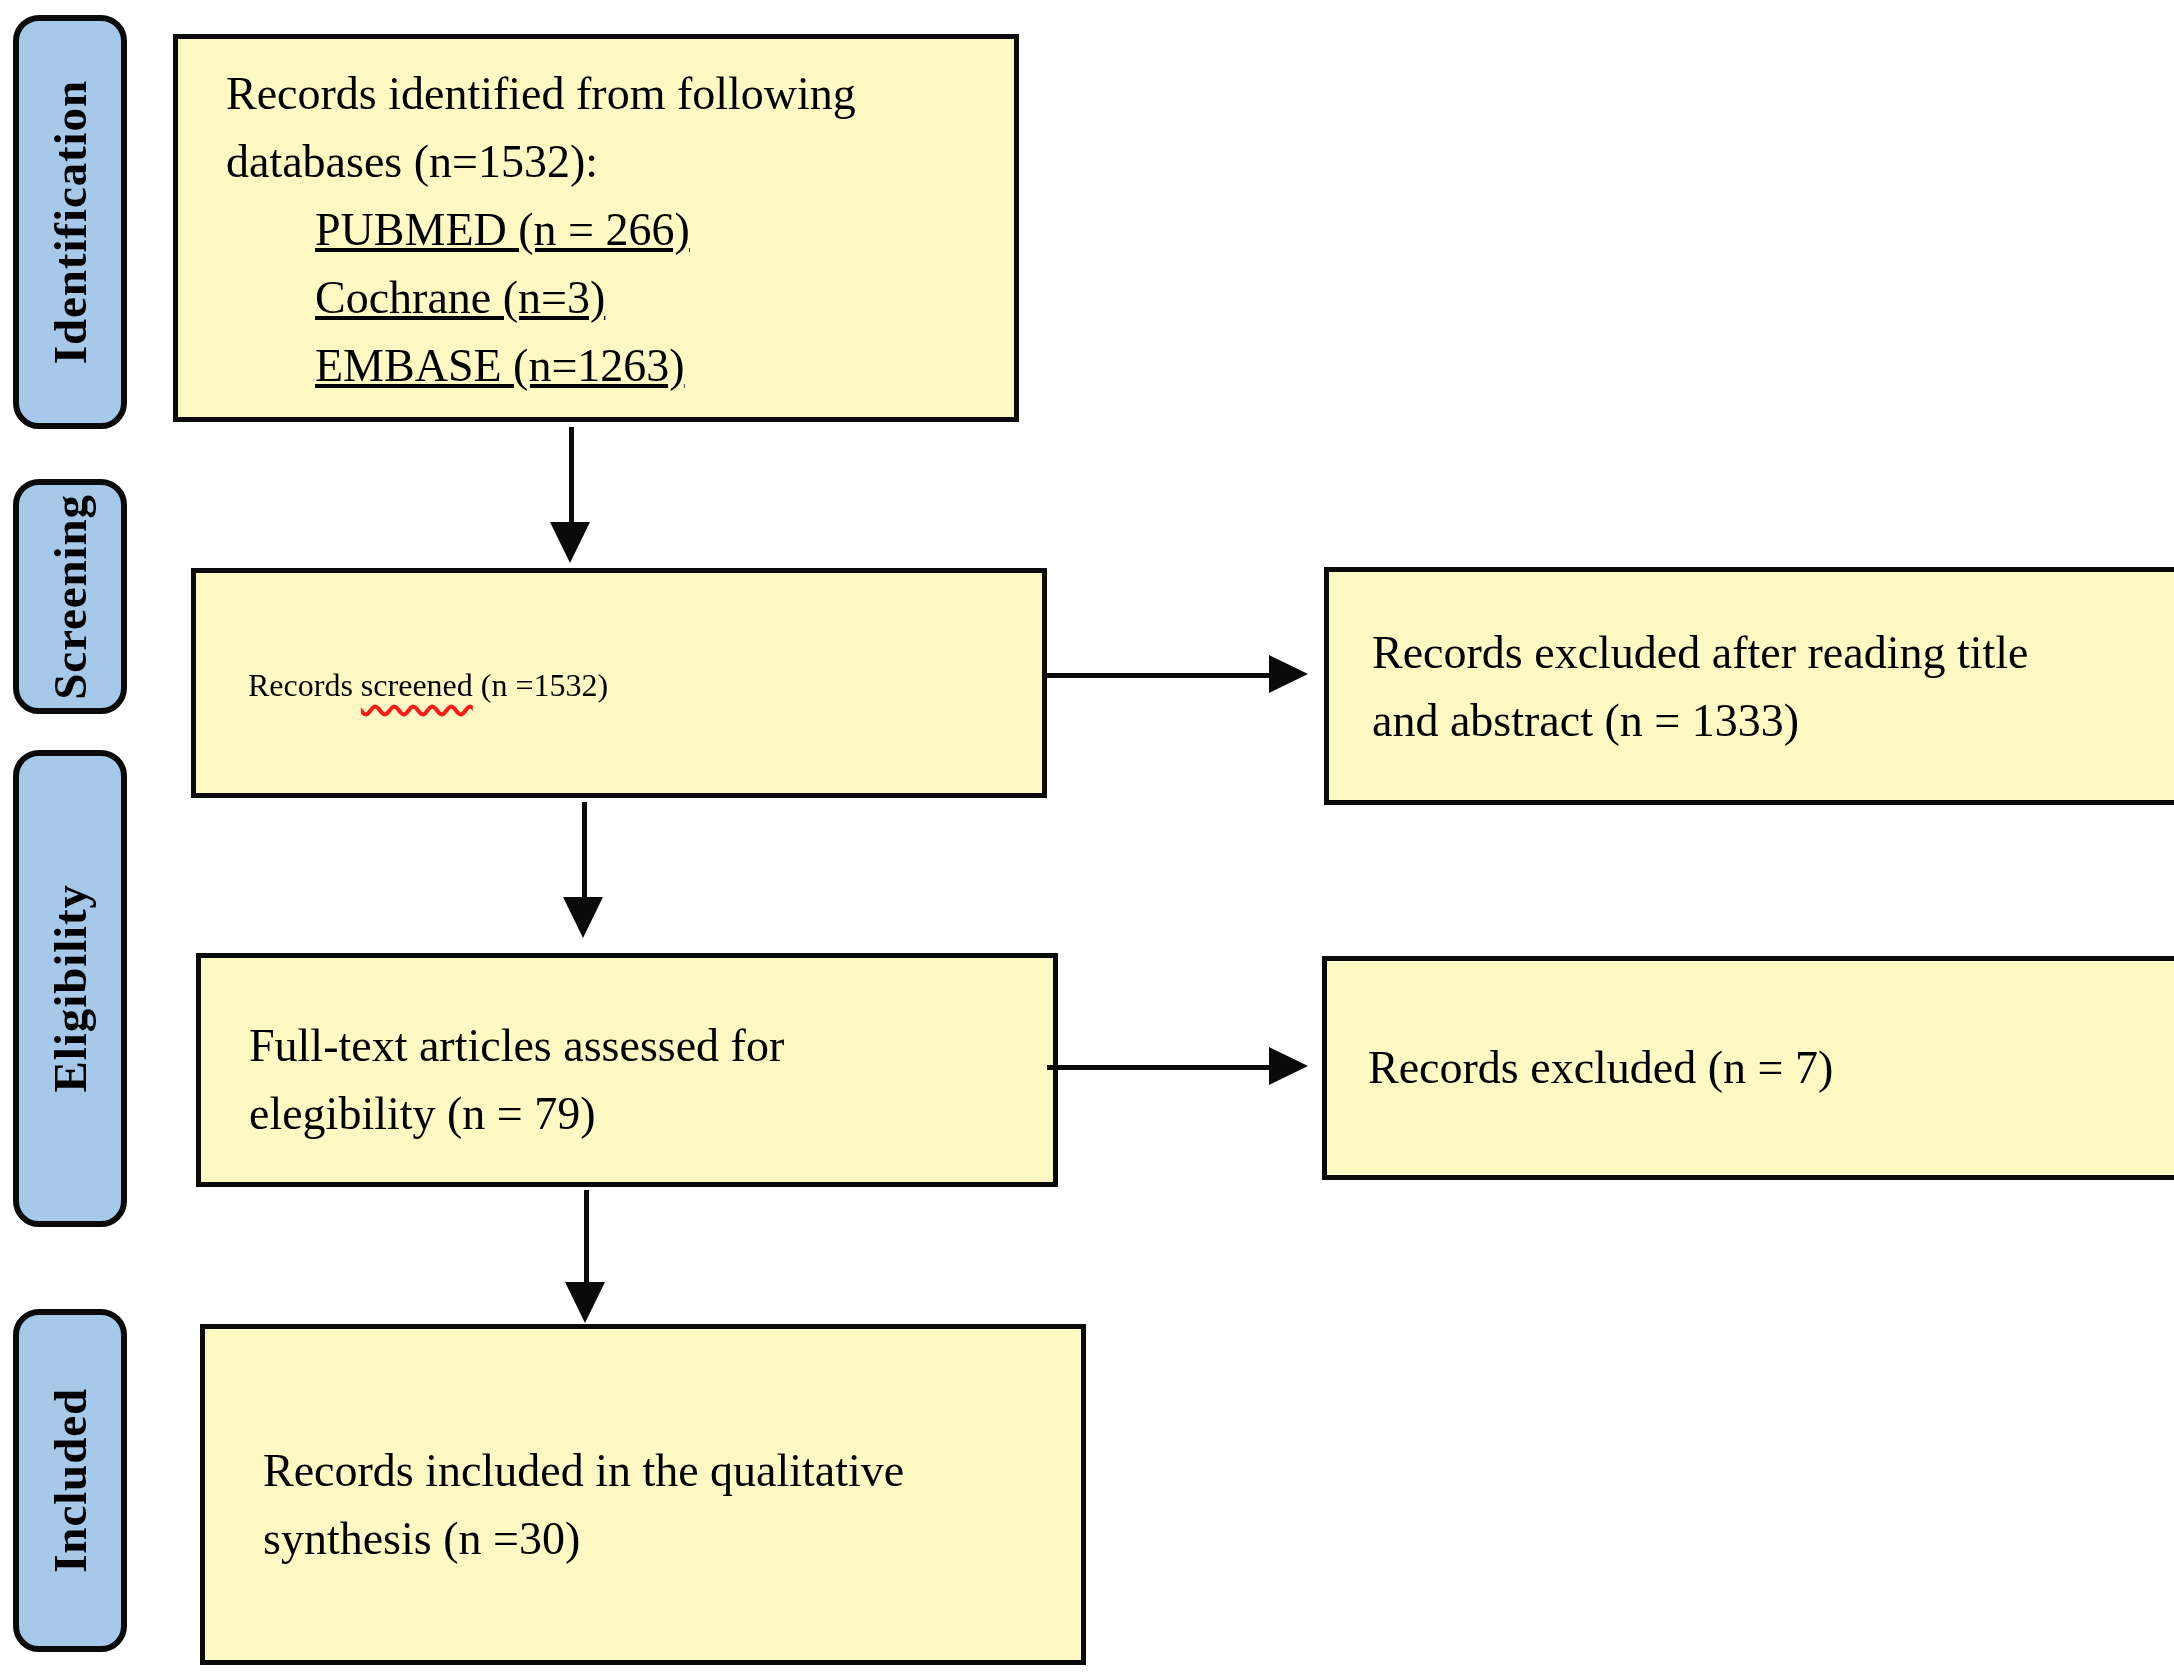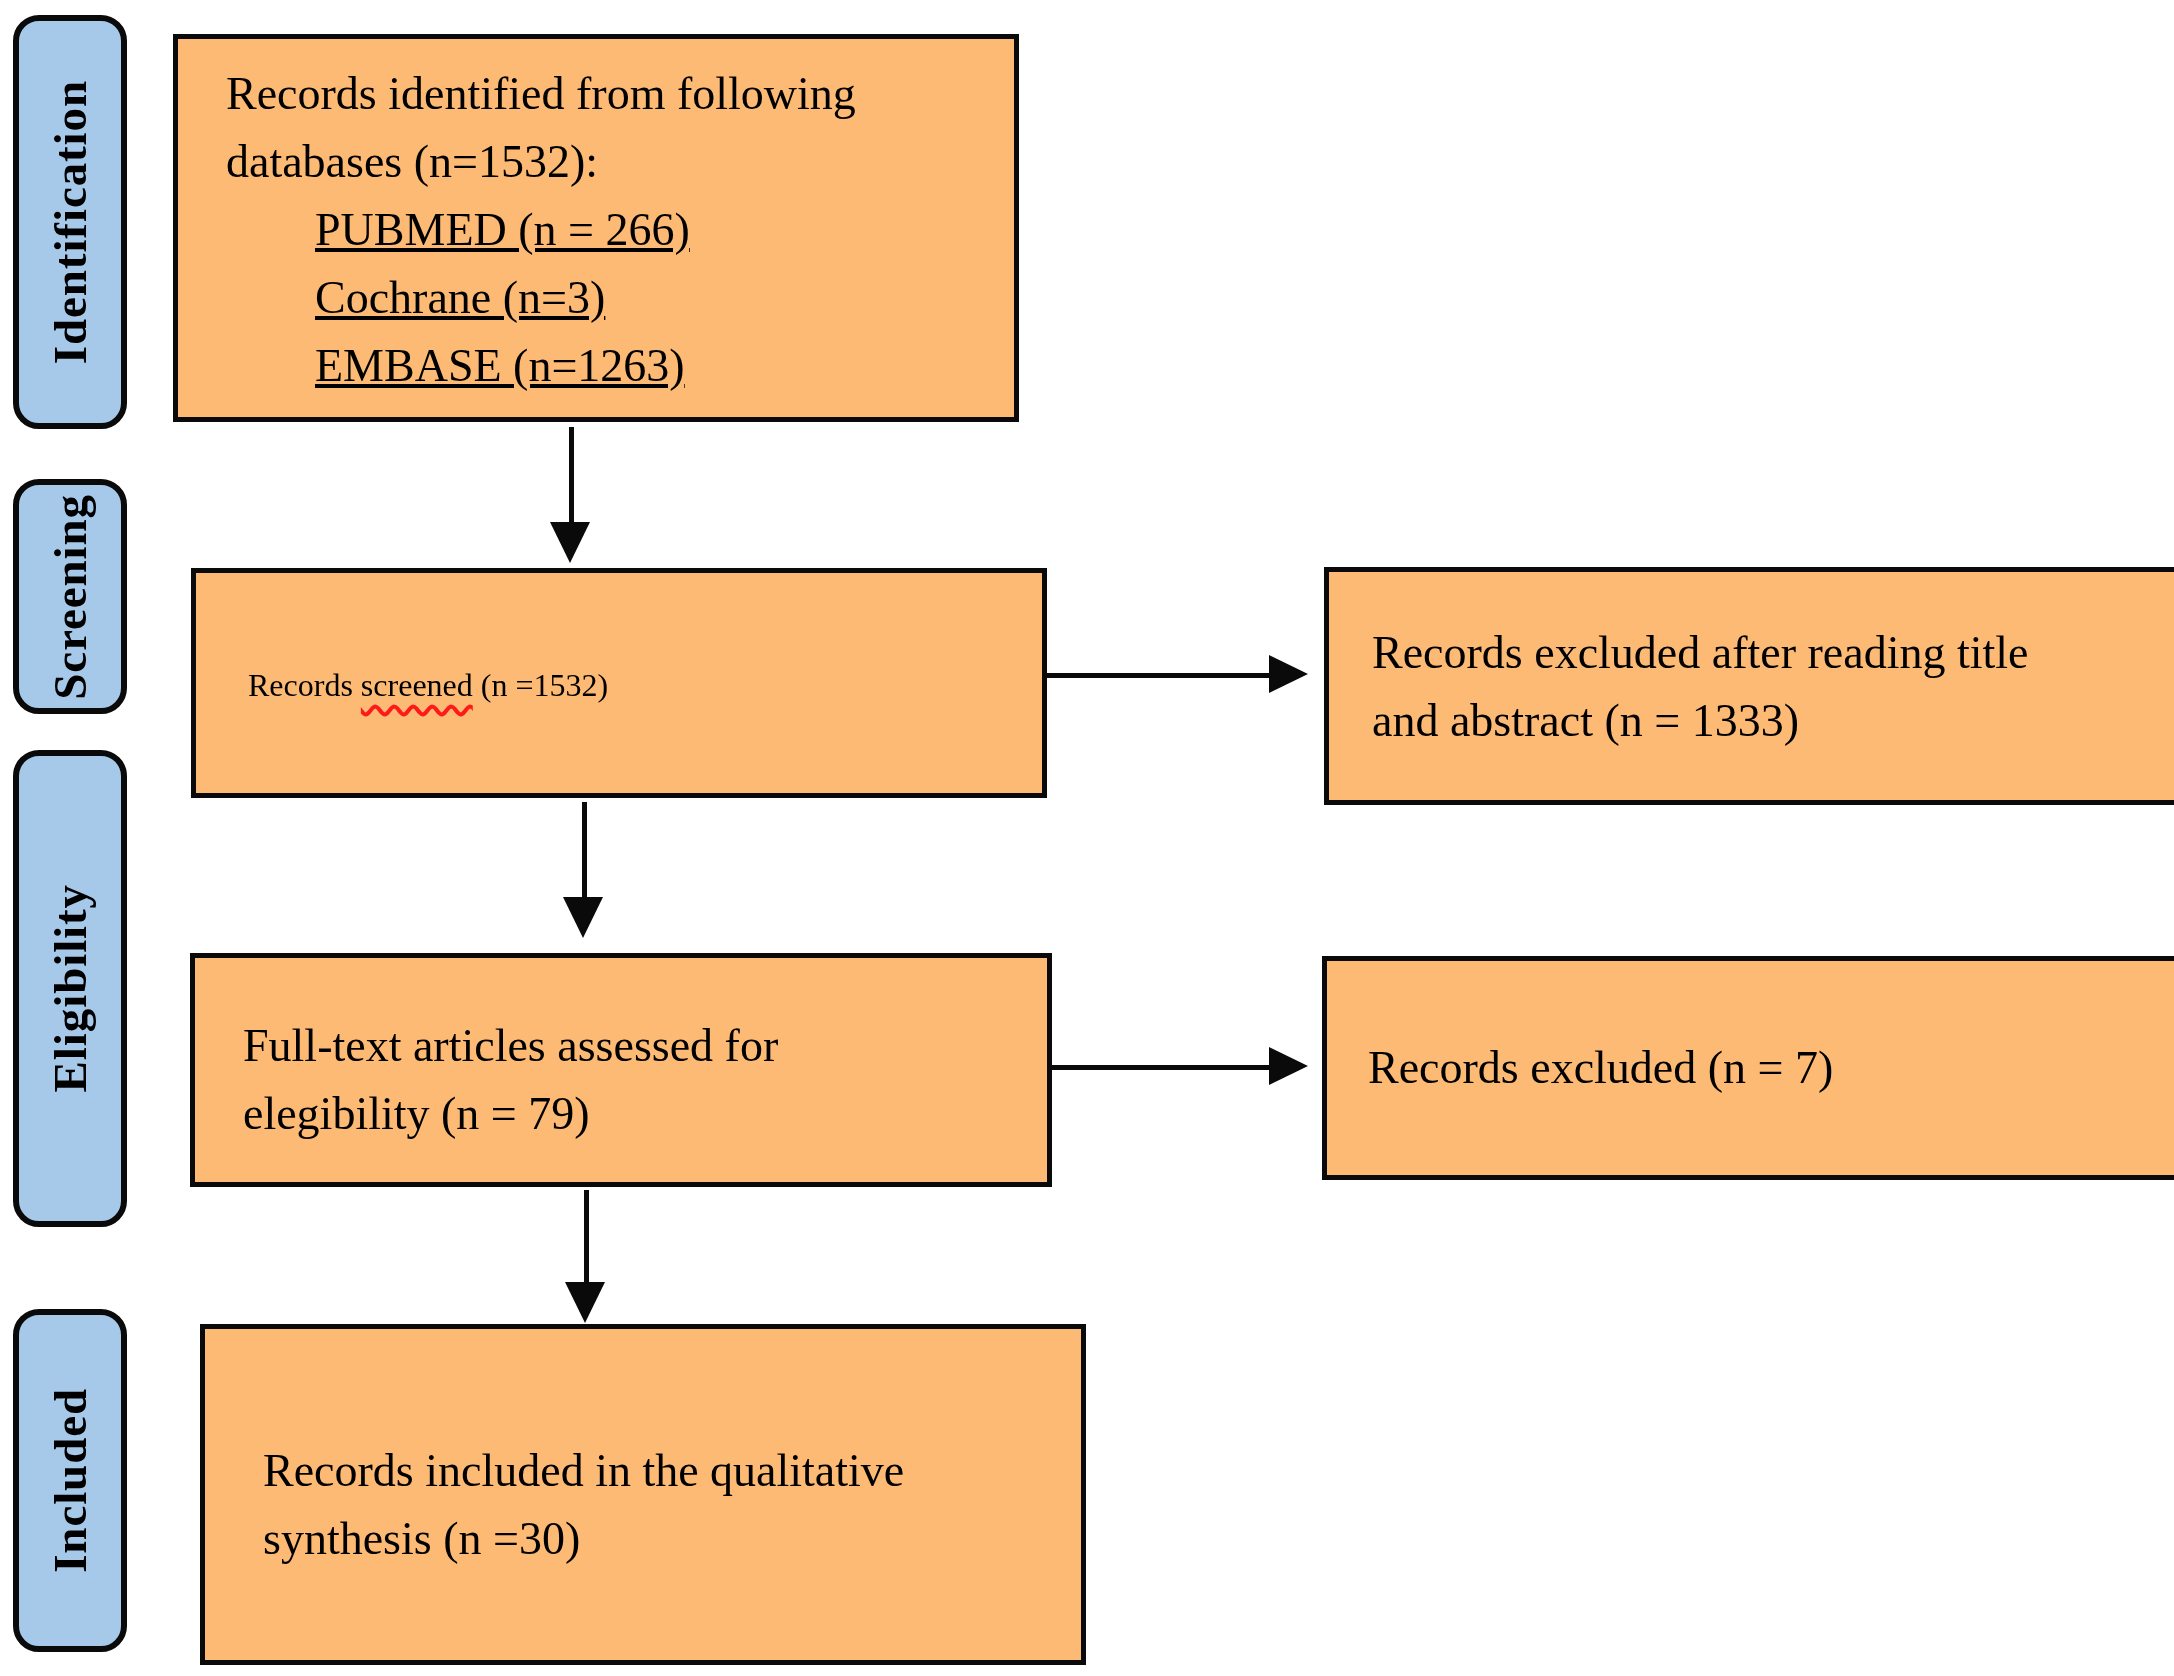--- a/index.html
+++ b/index.html
@@ -36,29 +36,29 @@
     white-space: nowrap;
   }
   #stage-identification { top: 15px;   height: 414px; }
   #stage-screening      { top: 479px;  height: 235px; }
   #stage-eligibility    { top: 750px;  height: 477px; }
   #stage-included       { top: 1309px; height: 343px; }
 
   
   .box {
     position: absolute;
-    background: #fdba74;
+    background: #fef9c3;
     border: 5.6px solid var(--border-color, #0a0a0a);
     box-sizing: border-box;
     font-size: 46px;
     line-height: 68px;
   }
   #box-identification { left: 173px;  top: 34px;   width: 846px; height: 388px; padding: 20.5px 9.3px 0 48px; }
   #box-screening      { left: 191px;  top: 568px;  width: 856px; height: 230px; padding: 78px 9.3px 0 52px; font-size: 32px; }
-  #box-eligibility    { left: 190px;  top: 953px; width: 862px; height: 234px; padding: 54px 9.3px 0 48px; }
+  #box-eligibility    { left: 196px;  top: 953px; width: 862px; height: 234px; padding: 54px 9.3px 0 48px; }
   #box-included       { left: 200px;  top: 1324px; width: 886px; height: 341px; padding: 108px 9.3px 0 58px; }
   #box-excluded-1     { left: 1324px; top: 567px;  width: 1013px; height: 238px; padding: 47px 9px 0 43px; }
   #box-excluded-2     { left: 1322px; top: 956px; width: 952px; height: 224px; padding: 73px 15px 0 41px; }
 
   .idb-indent { padding-left: 89px; text-decoration: underline; }
 
   .squiggle {
     text-decoration-line: underline;
     text-decoration-style: wavy;
     text-decoration-color: var(--squiggle, #ff1a1a);

